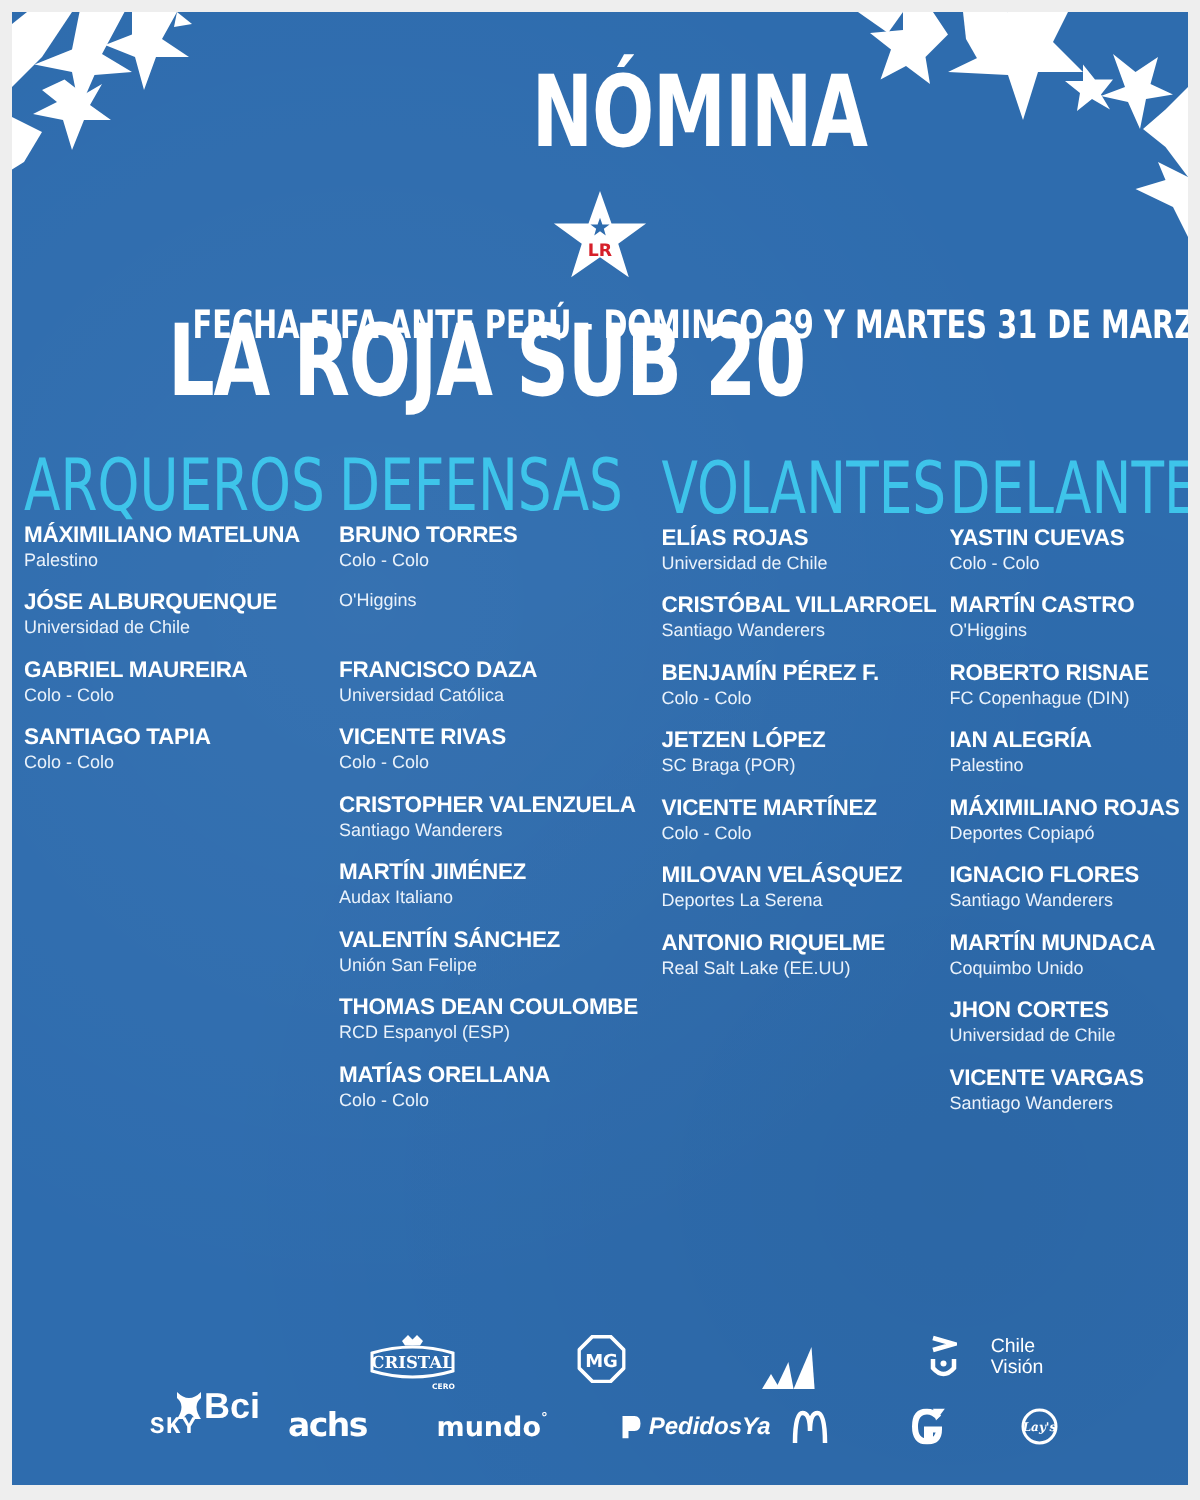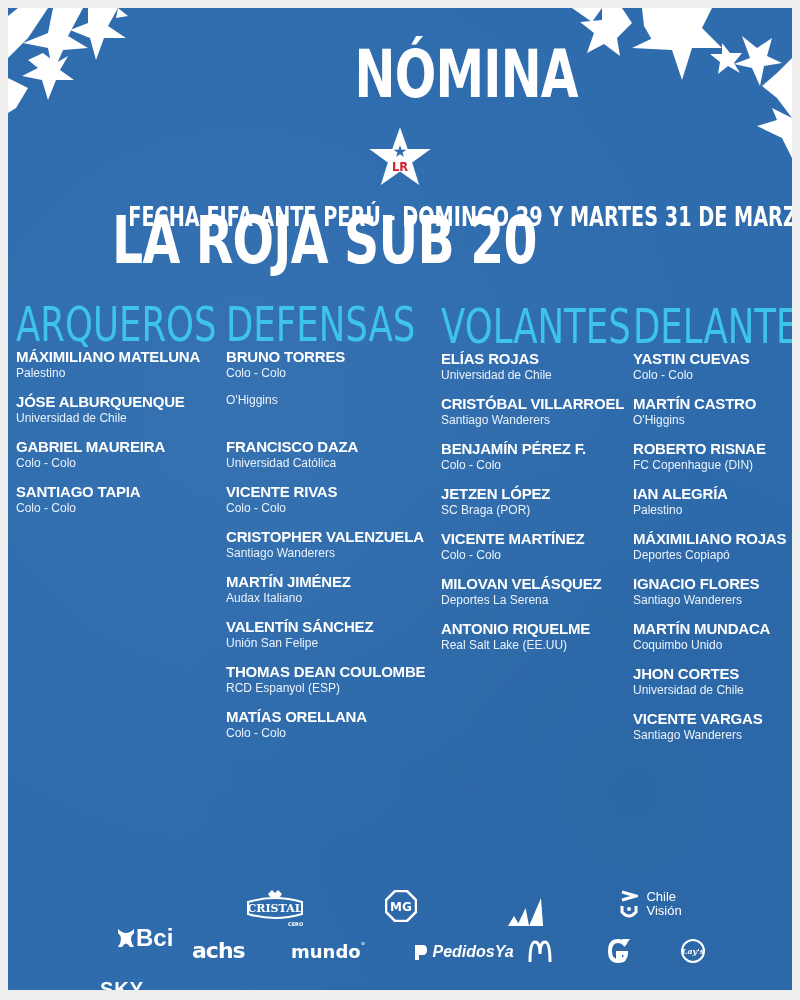--- a/index.html
+++ b/index.html
@@ -254,28 +254,28 @@
         <polygon points="26,28 33,0 40,28" fill="#ffffff" transform="skewX(-10)"></polygon>
       </svg>
     </div>
 
     <div class="sp" style="left:612px; top:2px; font-weight:normal;">
       <svg width="18" height="30" viewBox="0 0 18 30" style="vertical-align:top;">
         <path d="M2 2 L16 6 L2 10" fill="none" stroke="#ffffff" stroke-width="3"></path>
         <path d="M2 16 L2 22 Q9 30 16 22 L16 16" fill="none" stroke="#ffffff" stroke-width="3"></path>
         <circle cx="9" cy="19" r="2" fill="#ffffff"></circle>
       </svg>
-      <span style="display:inline-block; font-size:13px; line-height:14px; vertical-align:top; margin-left:4px;">
+      <span style="display:inline-block; font-size:13px; line-height:14px; vertical-align:top; margin-left:18px;">
         <span>Chile</span><br><span>Visión</span>
       </span>
     </div>
   </div>
 
   <div class="sponsors" style="top:930px; height:40px;">
-    <div class="sp" style="left:92px; top:4px; font-size:20px; font-family:Liberation Sans, sans-serif; letter-spacing:1px;margin-top:36px;">SKY</div>
+    <div class="sp" style="left:92px; top:4px; font-size:16px; font-family:Liberation Mono, monospace; letter-spacing:1px;">SKY</div>
     <div class="sp" style="left:184px; top:0px; font-size:22px; font-family:'DejaVu Sans', sans-serif; letter-spacing:-1px;">achs</div>
     <div class="sp" style="left:283px; top:3px; font-size:18px; font-family:'DejaVu Sans', sans-serif;"><span>mundo</span><span style="font-size:9px; vertical-align:top;">°</span></div>
     <div class="sp" style="left:406px; top:5px; font-size:16px; font-style:italic;">
       <svg width="14" height="16" viewBox="0 0 14 16" style="vertical-align:-3px;">
           <path d="M1 16 L1 1 L9 1 Q13 1 13 6 Q13 11 9 11 L5 11 L5 16 Z" fill="#ffffff"></path>
         </svg>
       <span>PedidosYa</span>
     </div>
     <div class="sp" style="left:520px; top:2px;">
       <svg width="24" height="22" viewBox="0 0 24 22">

